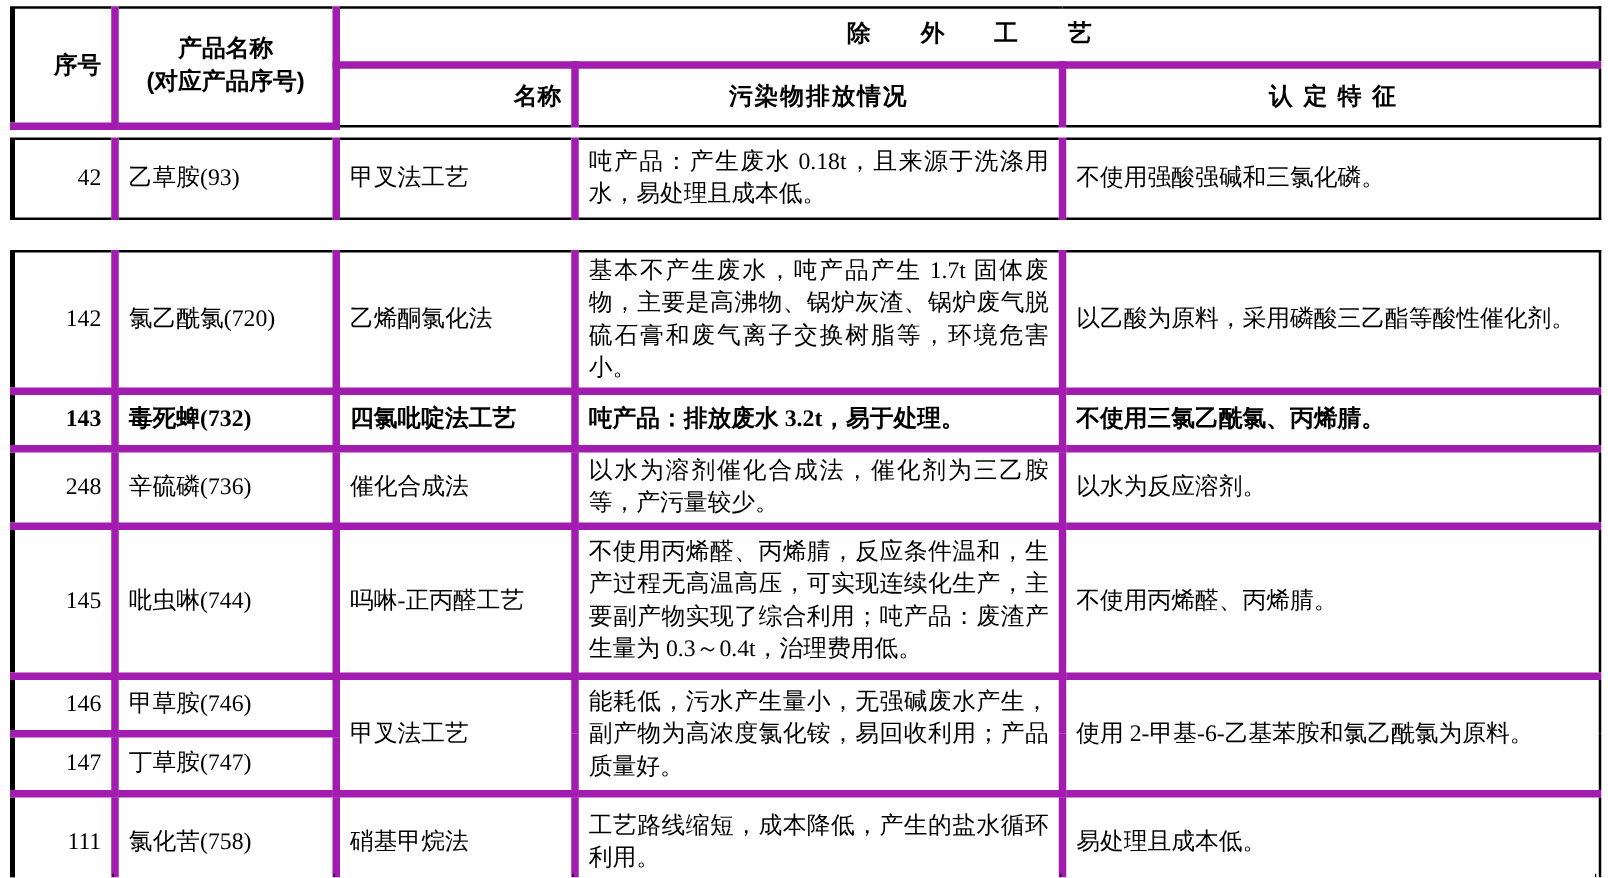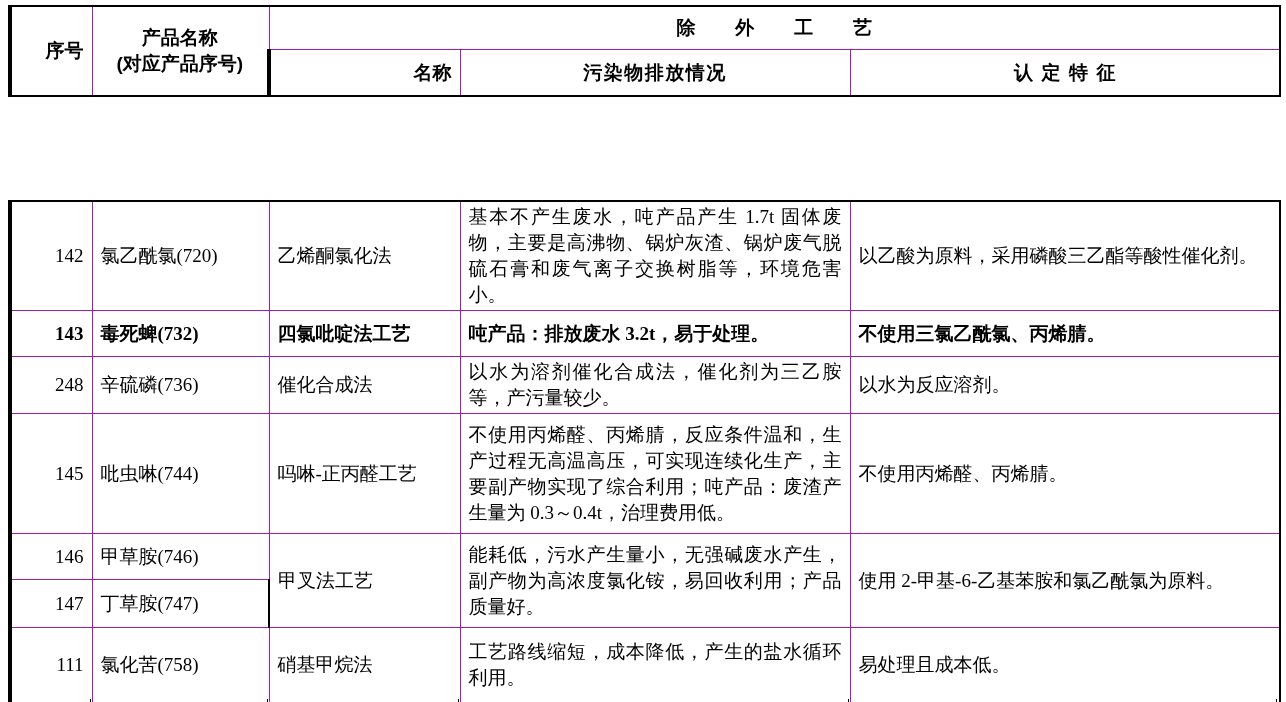--- a/index.html
+++ b/index.html
@@ -1,20 +1,20 @@
 <!DOCTYPE html>
 <html><head>
 <meta charset="utf-8">
 <style>
   html,body{margin:0;padding:0;background:#ffffff;}
   #page{position:relative;width:1286px;height:702px;background:#ffffff;overflow:hidden;
         font-family:"Liberation Serif","DejaVu Serif",serif;color:#000;}
   table.frag{position:absolute;left:8px;width:1270px;border-collapse:collapse;table-layout:fixed;
              background:#fff;}
-  table.frag td,table.frag th{border:1px solid #a21caf;padding:2px 8px;vertical-align:middle;
+  table.frag td,table.frag th{border:6px solid #a21caf;padding:2px 8px;vertical-align:middle;
              font-size:19px;line-height:26px;overflow:hidden;}
   
   table.frag{border:2px solid #000;border-left:4px solid #000;}
   table.frag tr:first-child td,table.frag tr:first-child th{border-top:2px solid #000;}
   table.frag tr:last-child td,table.frag tr:last-child th{border-bottom:2px solid #000;}
   table.frag td:first-child,table.frag th:first-child{border-left:4px solid #000;text-align:right;}
   table.frag td:last-child,table.frag th:last-child{border-right:2px solid #000;}
 
   col.c-no{width:82px;} col.c-prod{width:177px;} col.c-name{width:191px;}
   col.c-poll{width:390px;} col.c-feat{width:430px;}
@@ -72,20 +72,38 @@
       <th class="hd hd-group" colspan="3">除外工艺</th>
     </tr>
     <tr class="r2">
       <th class="hd hd-sub">名称</th>
       <th class="hd hd-sub hd-poll">污染物排放情况</th>
       <th class="hd hd-sub hd-feat">认定特征</th>
     </tr>
   </tbody>
     </table>
 
+  <table class="frag" id="frag-row42">
+    <colgroup>
+      <col class="c-no">
+        <col class="c-prod">
+        <col class="c-name">
+        <col class="c-poll">
+        <col class="c-feat">
+    </colgroup>
+    <tbody>
+        <tr>
+          <td class="cell-no">42</td>
+          <td class="cell-prod">乙草胺(93)</td>
+          <td class="cell-name">甲叉法工艺</td>
+          <td class="cell-poll">吨产品：产生废水 0.18t，且来源于洗涤用水，易处理且成本低。</td>
+          <td class="cell-feat">不使用强酸强碱和三氯化磷。</td>
+        </tr>
+      </tbody>
+  </table>
 
   <table class="frag" id="frag-main">
     <colgroup>
       <col class="c-no">
         <col class="c-prod">
         <col class="c-name">
         <col class="c-poll">
         <col class="c-feat">
     </colgroup>
     <tbody>

